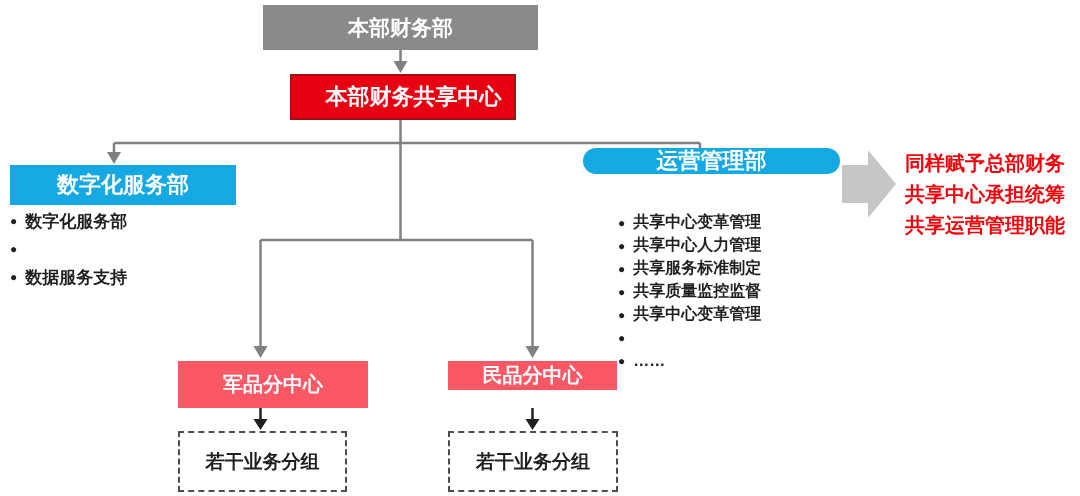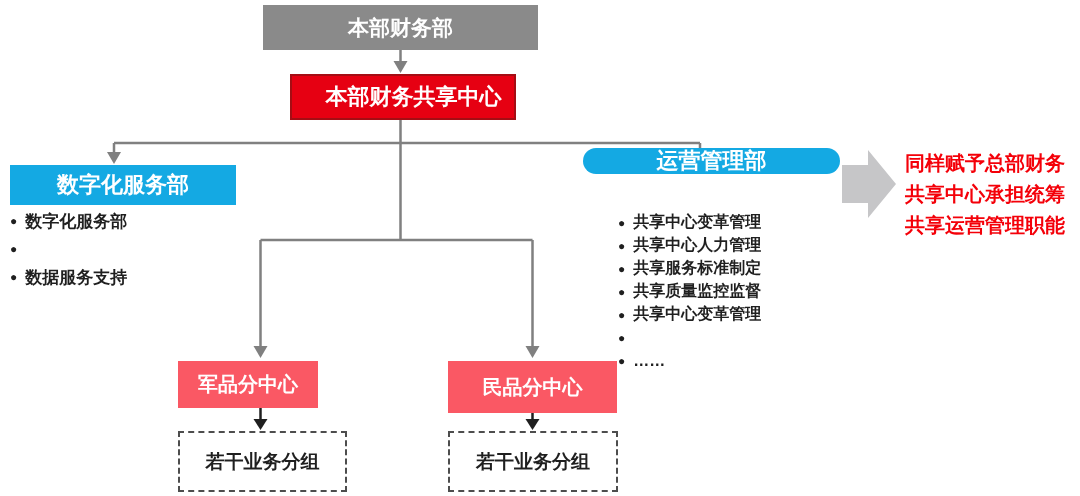--- a/index.html
+++ b/index.html
@@ -18,22 +18,22 @@
     position:absolute; box-sizing:border-box;
     display:flex; align-items:center; justify-content:center;
     color:#fff; font-weight:bold; text-align:center; white-space:nowrap;
   }
   .root-box   { left:263px; top:5px;   width:275px; height:45px; background:var(--gray-box,#8a8a8a); font-size:21px; }
   .center-box { left:290px; top:74px;  width:226px; height:46px; background:var(--accent-red,#e60012); border:2px solid var(--accent-red-dark,#a50d14); font-size:22px;padding-left:21px; }
   .dept-box   { background:var(--cyan,#14a9e3); font-size:22px;margin-left:8px; }
   .dept-left  { left:2px;   top:165px; width:226px; height:40px; }
   .dept-right { left:575px; top:148px; width:257px; height:26px;border-radius:19px; }
   .sub-box    { background:var(--pink,#fa5864); font-size:20px; }
-  .sub-left   { left:178px; top:361px; width:140px; height:47px; }
-  .sub-right  { left:448px; top:361px; width:169px; height:52px; }
+  .sub-left   { left:178px; top:361px; width:190px; height:47px; }
+  .sub-right  { left:448px; top:361px; width:169px; height:29px; }
   .dashed-box { border:2px dashed var(--dash-border,#4d4d4d); color:var(--dark,#1f1f1f); font-size:19px; background:transparent; }
   .dash-left  { left:178px; top:431px; width:169px; height:61px; }
   .dash-right { left:448px; top:431px; width:170px; height:61px; }
 
   .dept-list { position:absolute; margin:0; padding:0; list-style:none; font-weight:bold; color:var(--dark,#1f1f1f); }
   .dept-list li { display:flex; align-items:center; gap:8px; white-space:nowrap; }
   .left-list  { left:10px;  top:207px; font-size:17px; }
   .left-list li  { height:28px; }
   .right-list { left:618px; top:211px; font-size:16px; }
   .right-list li { height:23px; }

